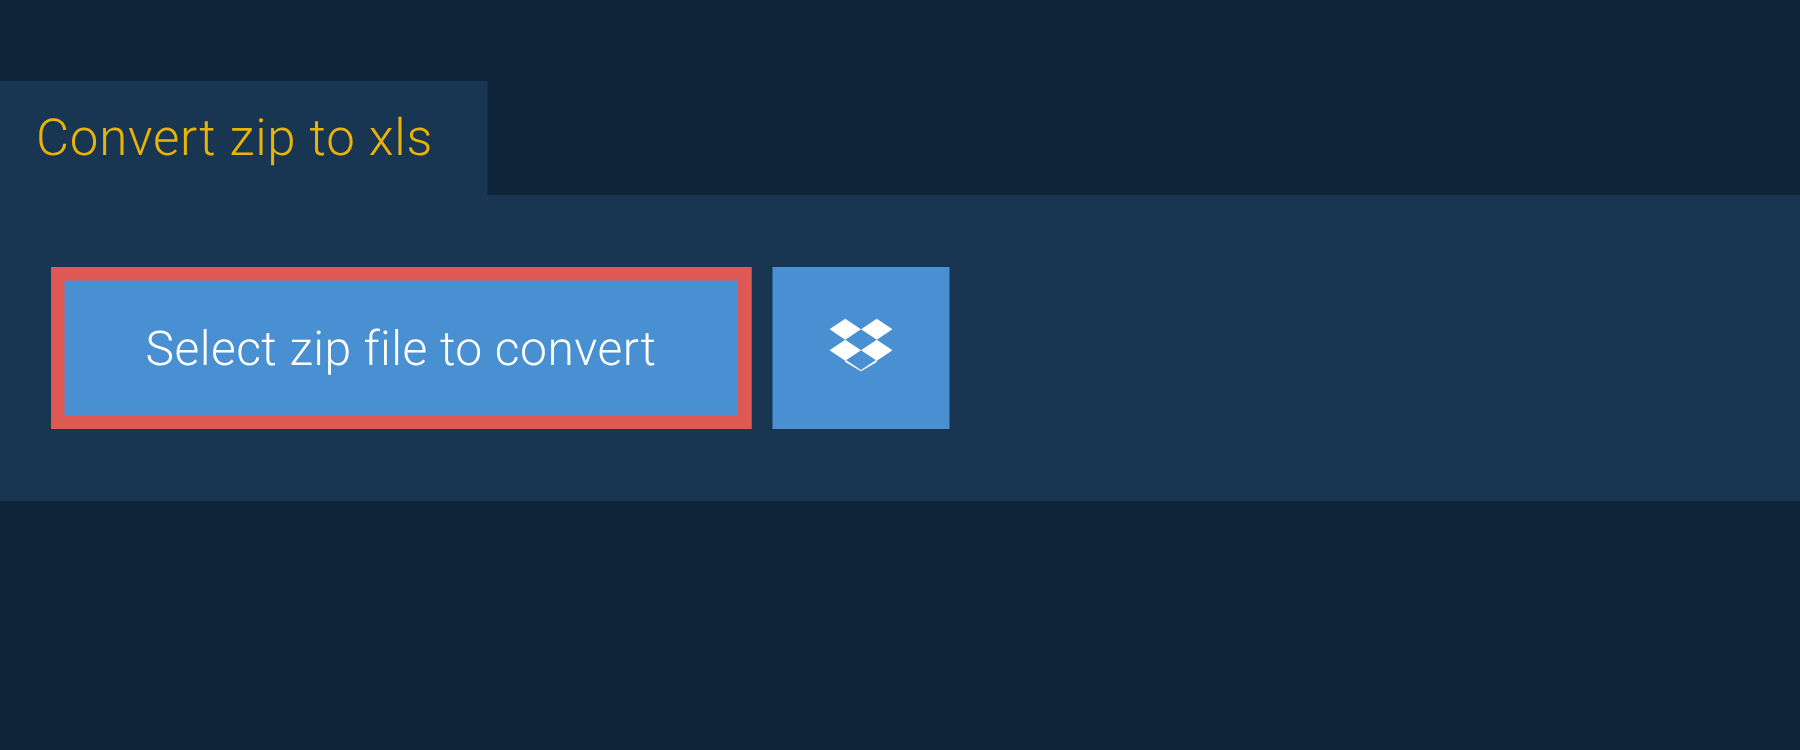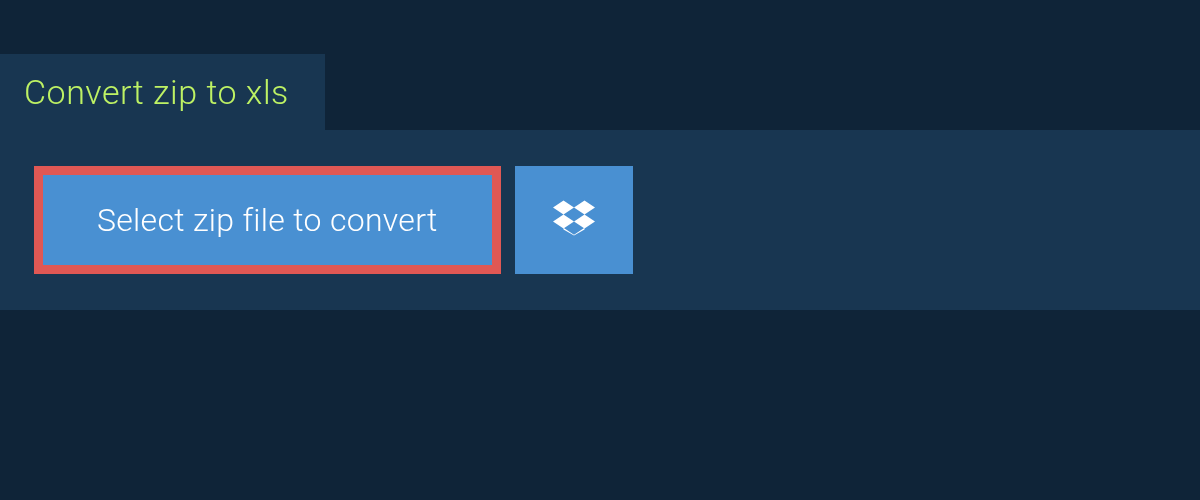--- a/index.html
+++ b/index.html
@@ -13,30 +13,30 @@
       background: #0f2438;
       font-family: -apple-system, BlinkMacSystemFont, "Segoe UI", Roboto, Helvetica, Arial, sans-serif;
       overflow: hidden;
     }
     .tab-container {
       padding-top: 54px;
     }
     .tab {
       display: inline-block;
       background: #183651;
-      color: #bef264;
+      color: #eab308;
       font-size: 34px;
       font-weight: 300;
       padding: 18px 36px 18px 24px;
       letter-spacing: 0.5px;
     }
     .upload-panel {
       background: #183651;
       width: 100%;
-      padding: 36px 34px;
+      padding: 48px 34px;
       display: flex;
       align-items: stretch;
       gap: 14px;
     }
     .select-button {
       background: #4990d2;
       border: 9px solid #e05854;
       color: #ffffff;
       font-size: 32px;
       font-weight: 300;

